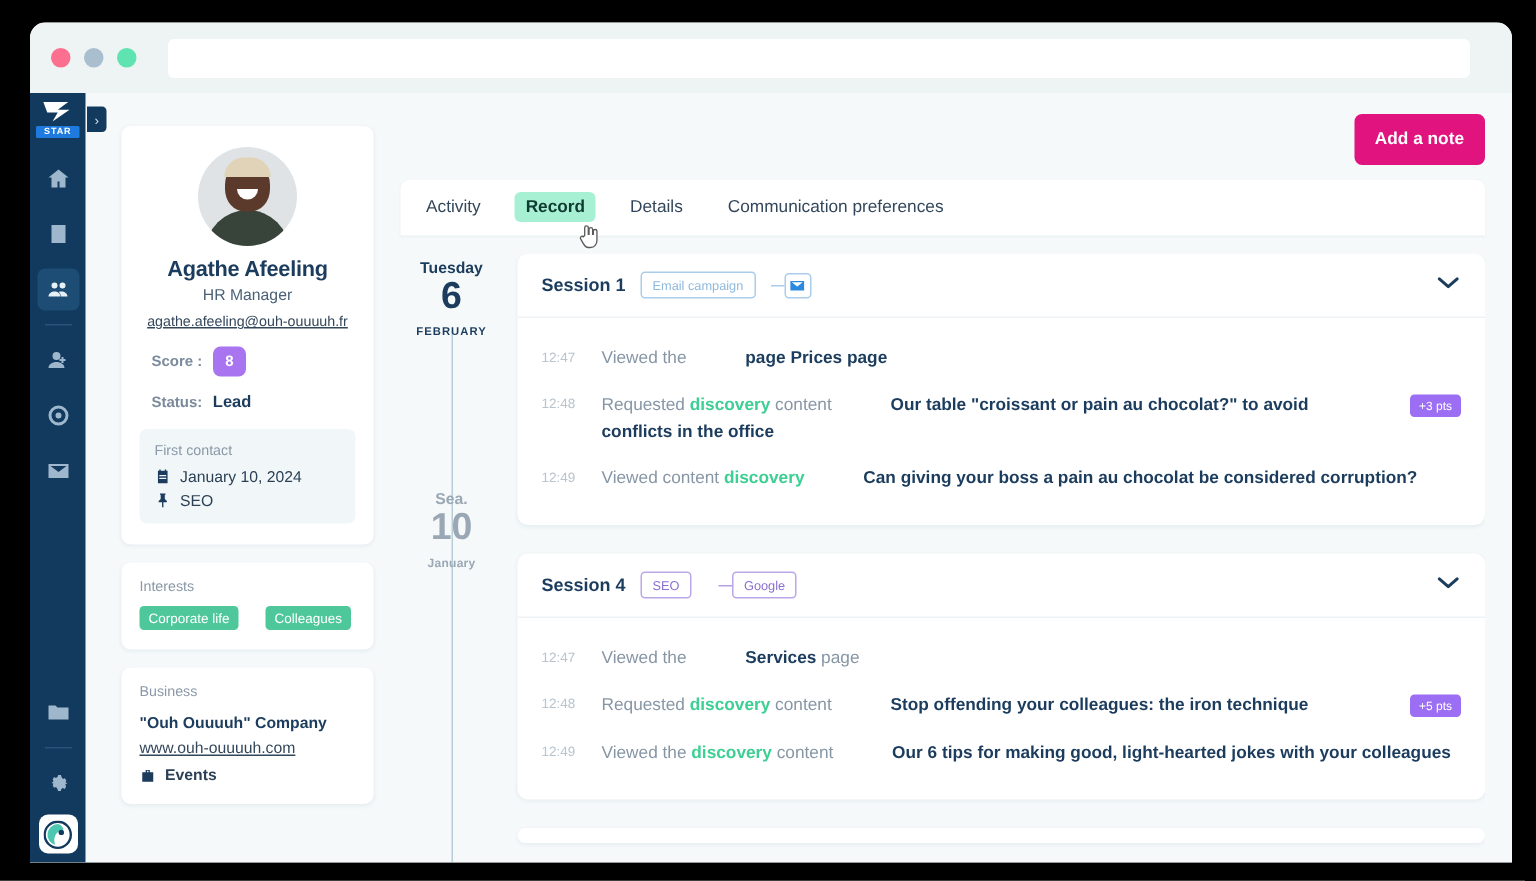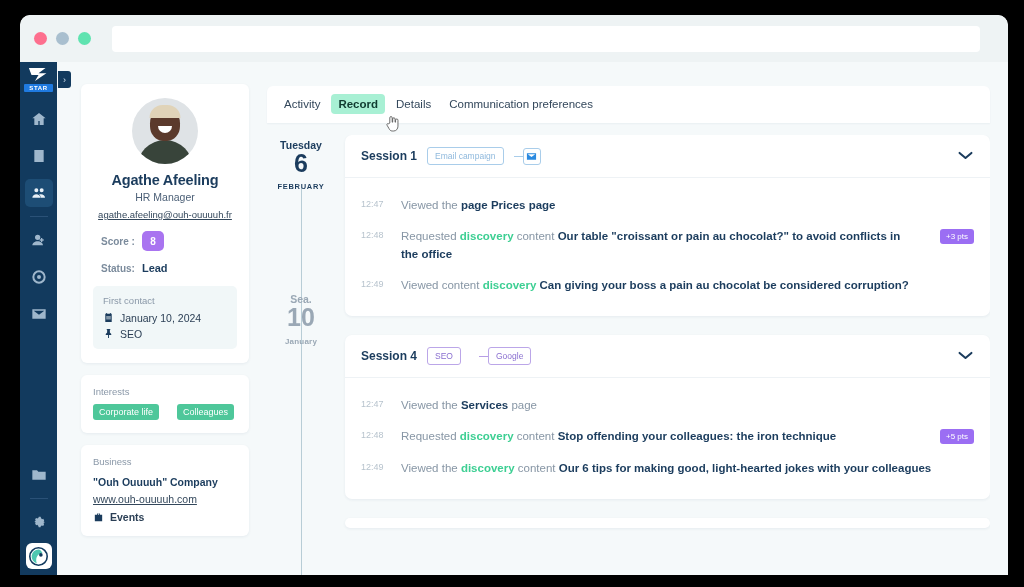--- a/index.html
+++ b/index.html
@@ -174,21 +174,21 @@
   #add-note-btn {
     background: #e0137f; color: #fff;
     font-size: 11.5px; font-weight: bold;
     border: none; border-radius: 5px;
     padding: 8px 14px; cursor: pointer;
     font-family: "Liberation Sans", sans-serif;
   }
   #tabs-bar {
     background: #fff; border-radius: 6px 6px 0 0;
     margin-top: 10px; padding: 8px 10px 9px;
-    display: flex; align-items: center; gap: 4px;
+    display: flex; align-items: center; gap: 16px;
     box-shadow: 0 1px 2px rgba(27,60,93,0.05);
     position: relative;
   }
   .tab {
     font-size: 11.5px; color: #33475b;
     padding: 4px 7px; border-radius: 4px; cursor: pointer;
   }
   .tab.active { background: #a8f0d4; color: #0f3b30; font-weight: bold; }
   #cursor-hand {
     position: absolute; left: 118px; top: 28px;
@@ -255,21 +255,21 @@
     display: flex; align-items: flex-start; gap: 14px;
     padding: 7px 0;
   }
   .event-time {
     font-size: 9px; color: #b7c3cd; width: 26px; flex-shrink: 0;
     padding-top: 2px;
   }
   .event-text {
     flex: 1; font-size: 11.5px; color: #8796a5; line-height: 1.5;
   }
-  .event-text b { color: #1b3c5d; font-weight: bold; }
+  .event-text b { color: #1b3c5d; font-weight: bold; margin-left: 36px; }
   .event-text .kw { color: #3dcf93; font-weight: bold; }
   .pts-badge {
     background: #9b6ef3; color: #fff; font-size: 8px;
     padding: 3px 6px; border-radius: 3px; flex-shrink: 0;
     margin-left: 10px; margin-top: 1px;
   }
   .session-card.partial { height: 10px; overflow: hidden; }
 </style>
 </head>
 <body>
@@ -406,20 +406,23 @@
             <svg viewBox="0 0 24 24" width="11" height="11" fill="#1b3c5d">
                 <path d="M9 3h6v3h5v14H4V6h5zm2 1v2h2V4z"></path>
               </svg>
             <span>Events</span>
           </div>
         </div>
       </div>
 
       <div id="main-col">
 
+        <div id="topbar">
+          <button id="add-note-btn">Add a note</button>
+        </div>
 
         <div id="tabs-bar">
 
           <div class="tab">Activity</div>
             <div class="tab active">Record</div>
             <div class="tab">Details</div>
             <div class="tab">Communication preferences</div>
             <svg id="cursor-hand" viewBox="0 0 20 22">
             <path d="M6 11V4.5a1.5 1.5 0 013 0V10h.6V6a1.5 1.5 0 013 0v4h.6V7.5a1.5 1.5 0 013 0V15c0 3.2-2 6-5.4 6H9c-2 0-3-1.2-4-3l-2.4-4.2a1.4 1.4 0 012.2-1.7z" fill="#ffffff" stroke="#5a5a5a" stroke-width="1.1"></path>
           </svg>

